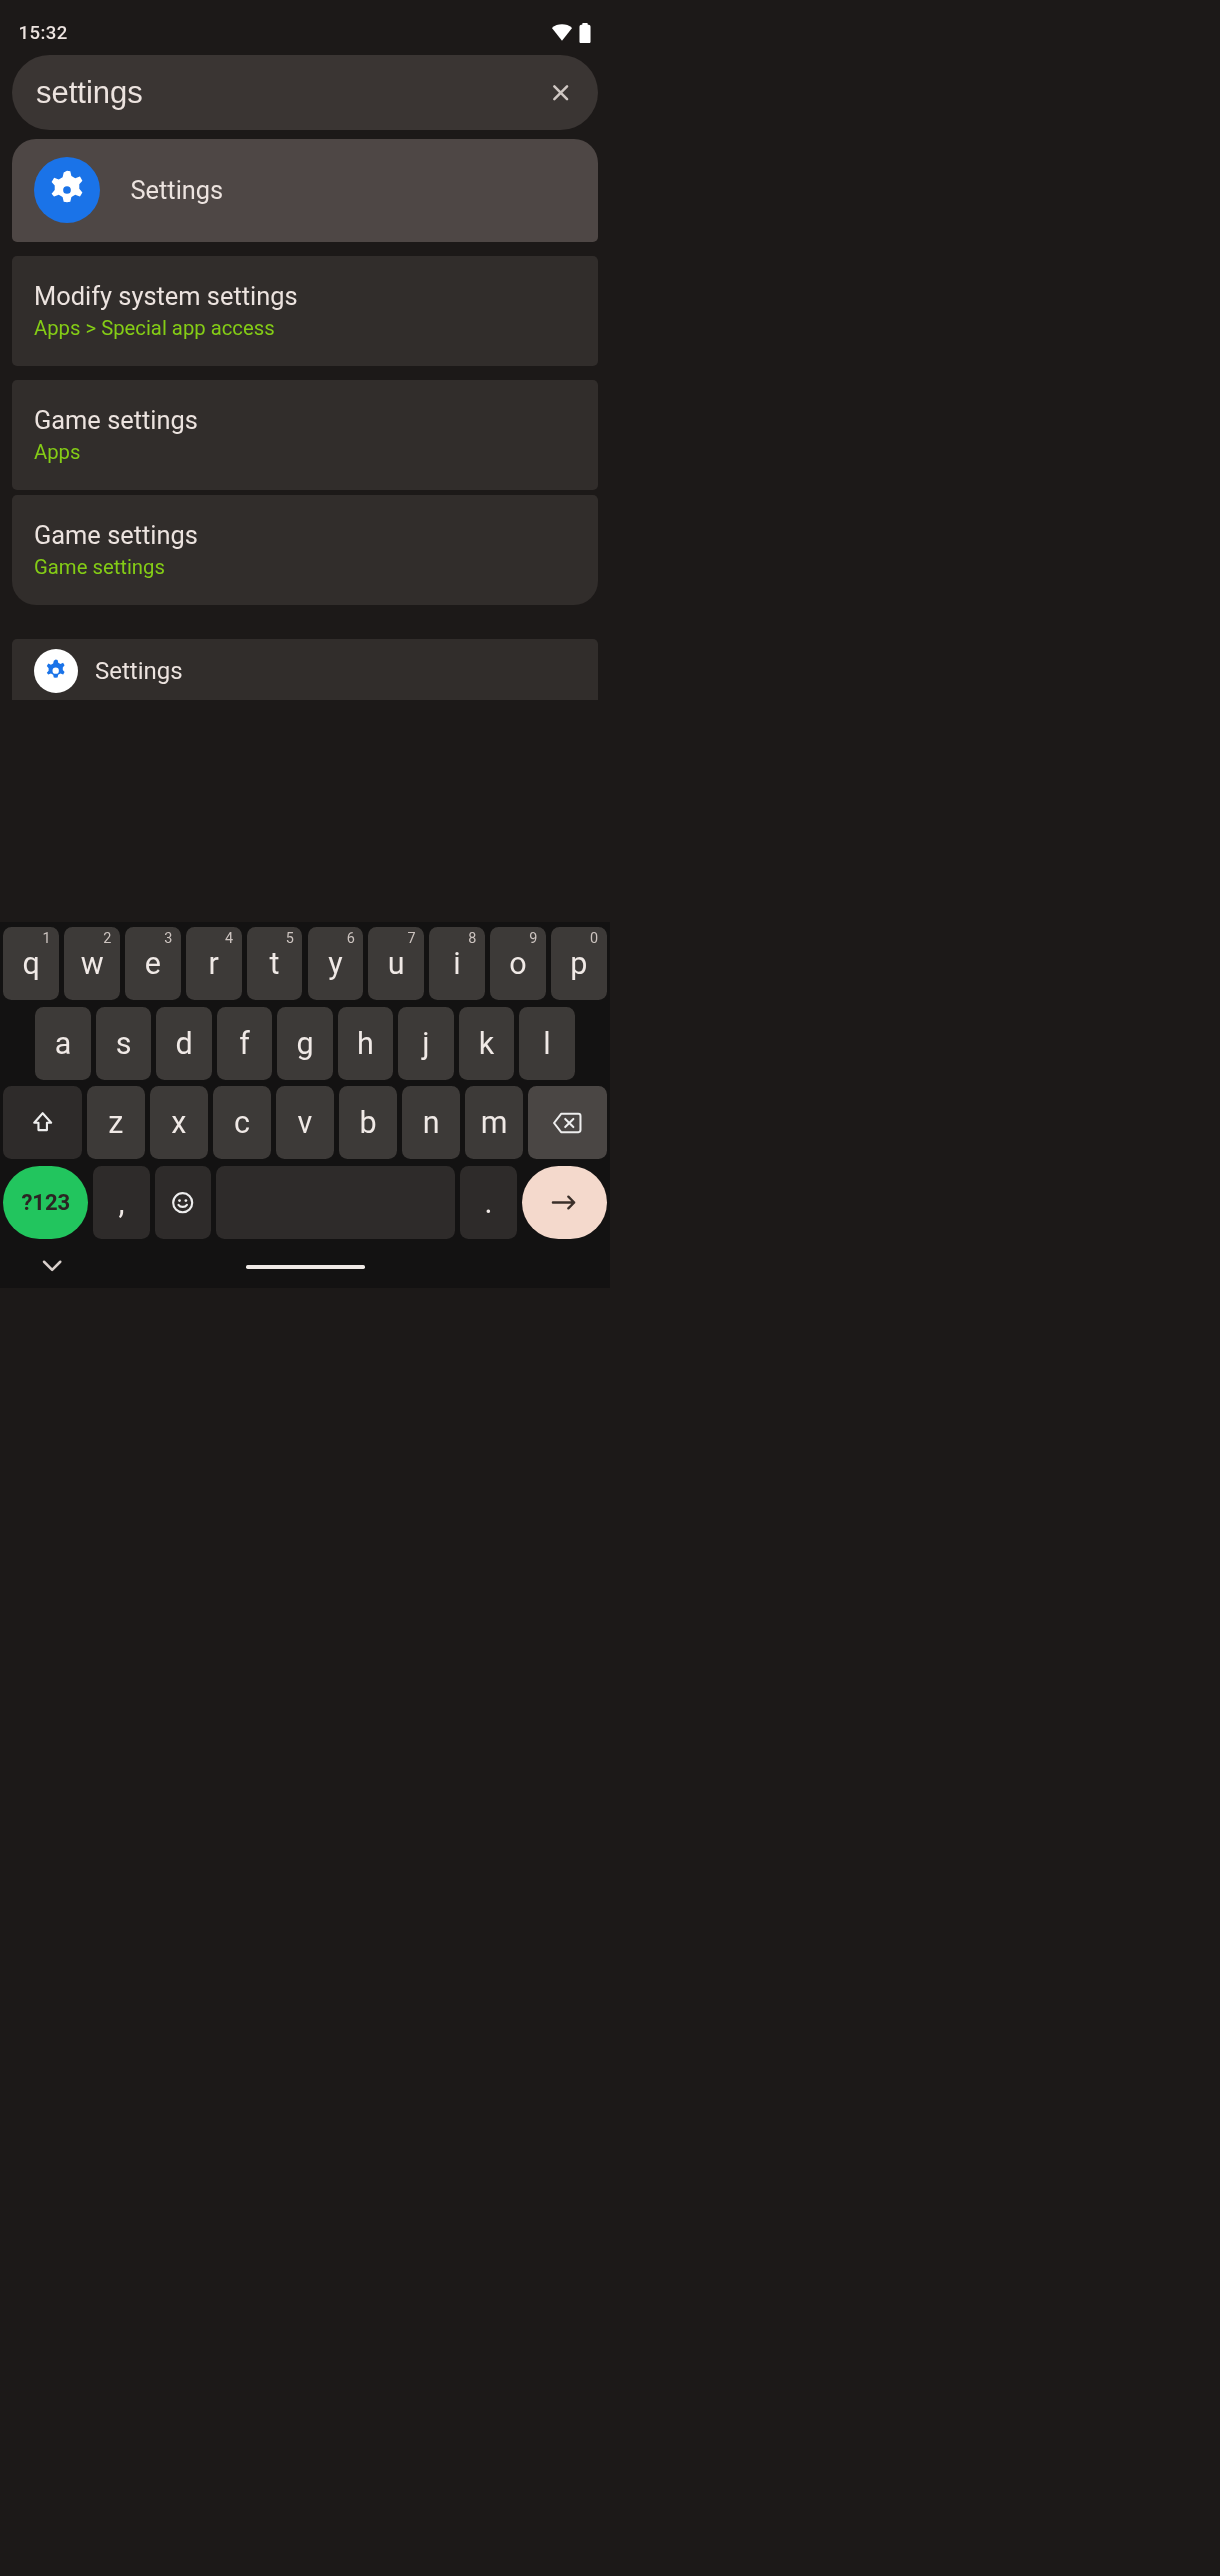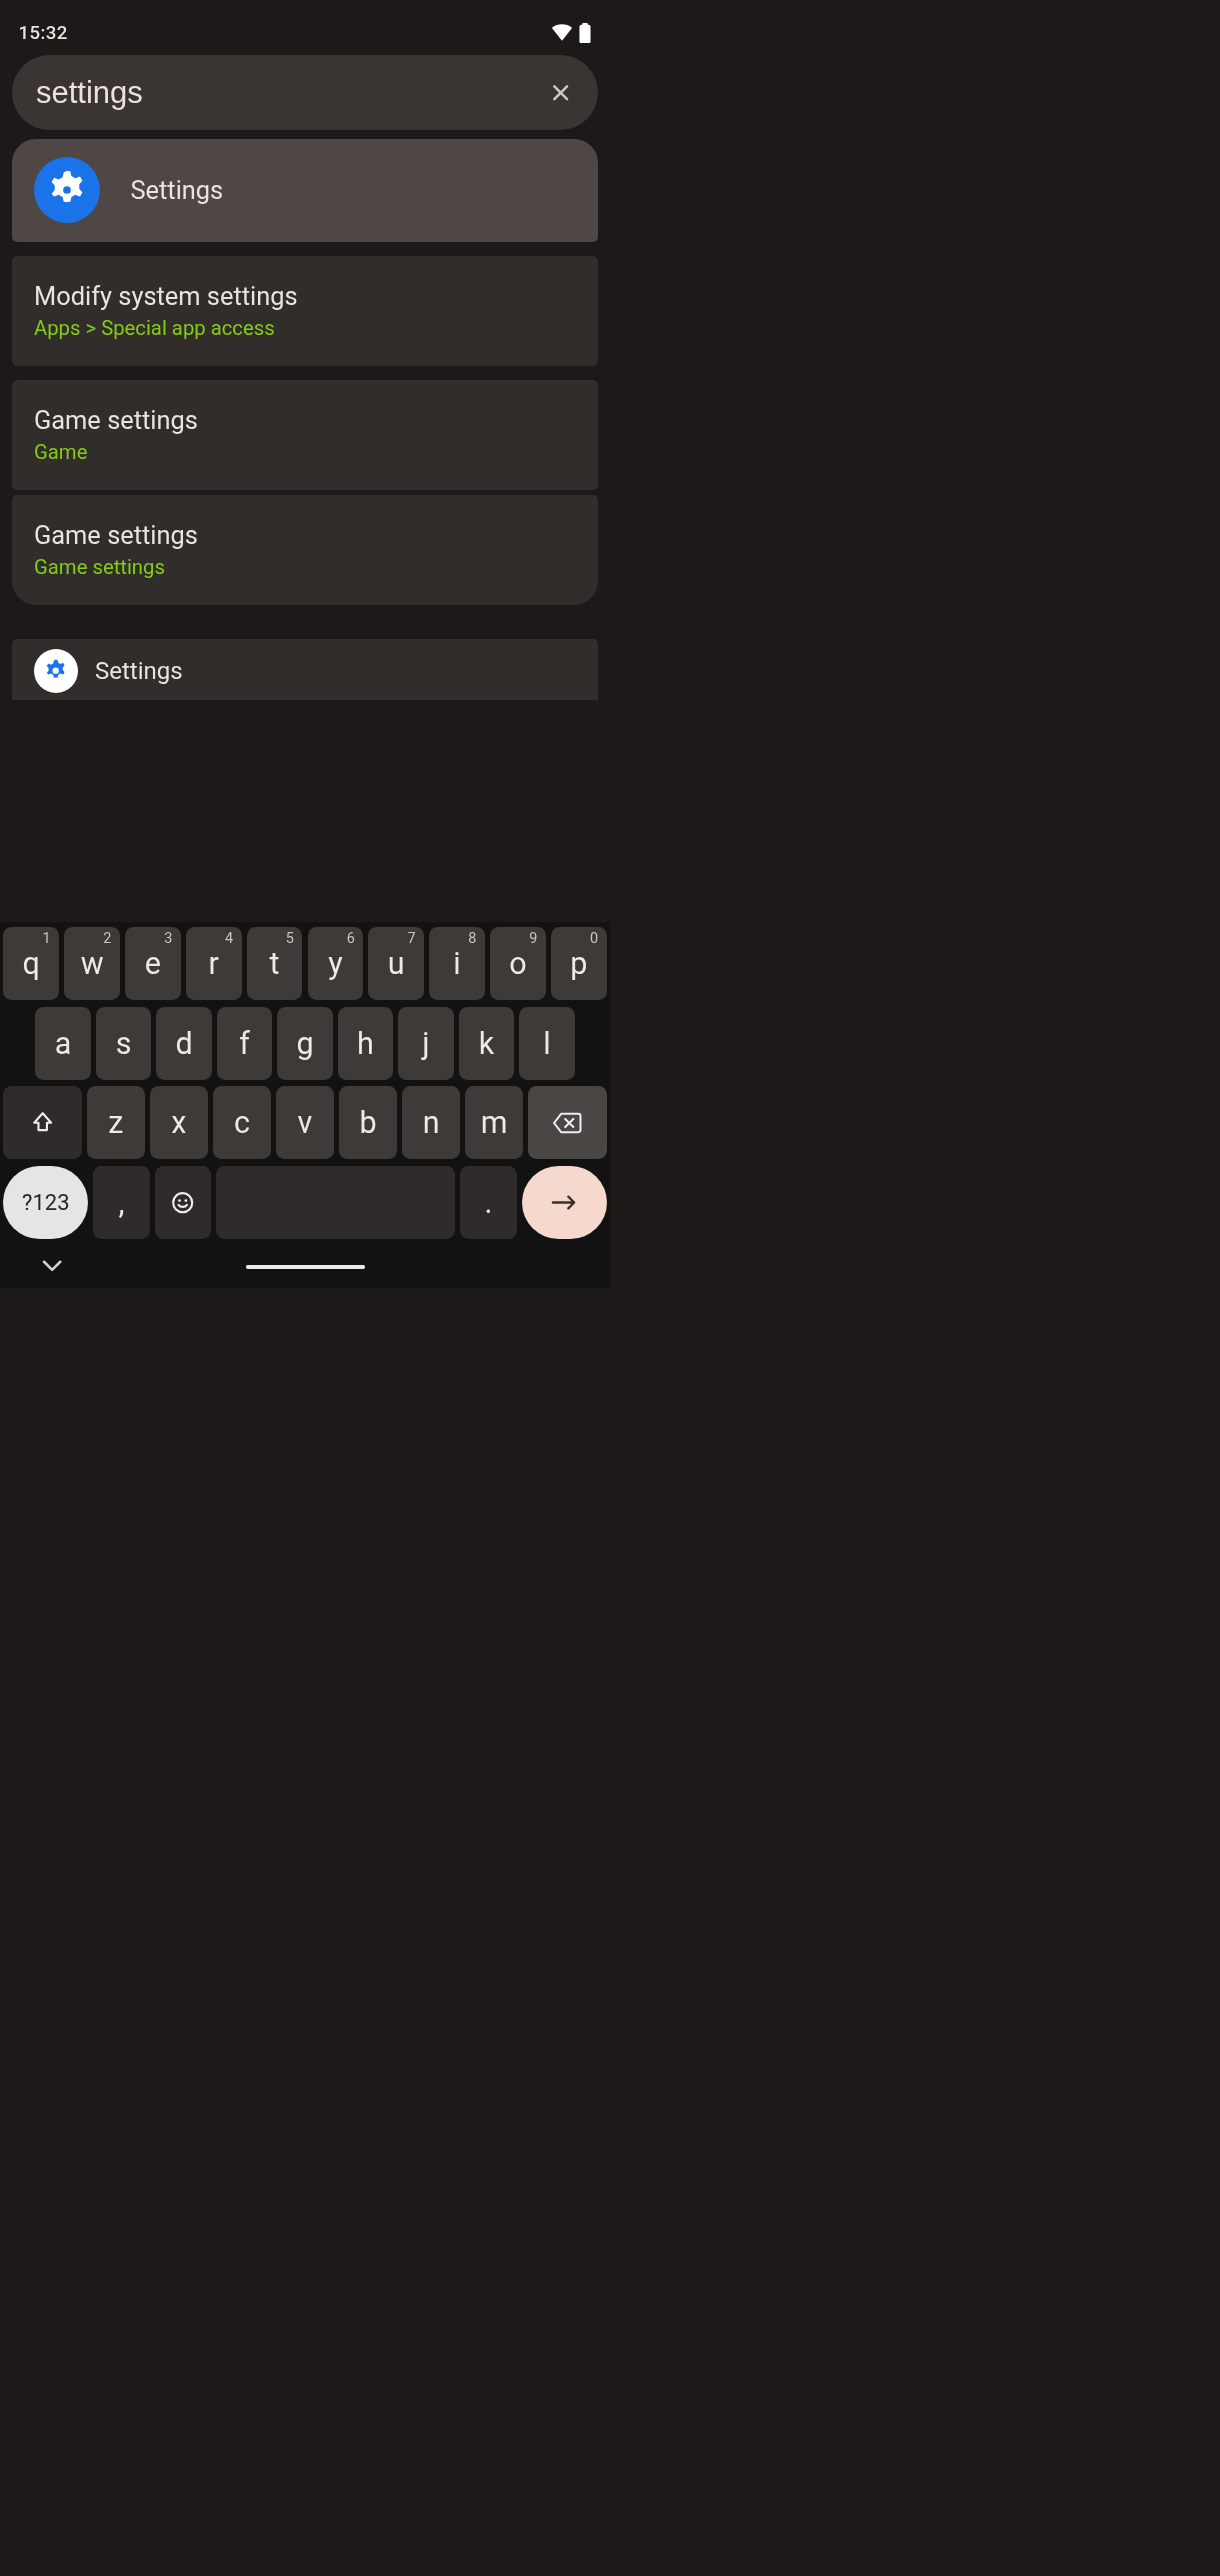--- a/index.html
+++ b/index.html
@@ -38,21 +38,21 @@
     .list-label { font-size: 24px; }
 
     
     .keyboard { background: #131212; padding: 5.1px 3.4px 0; }
     .kb-row { display: flex; gap: 5.1px; margin-bottom: 6.8px; }
     .kb-row.center { padding: 0 32px; }
     .key { flex: 1; height: 73px; background: #3d3a38; border-radius: 8.5px; display: flex; align-items: center; justify-content: center; font-size: 30.5px; font-weight: 400; color: #f0e9e6; position: relative; cursor: pointer; }
     .key .super { position: absolute; top: 3.4px; right: 8.5px; font-size: 14.4px; color: #cdc4c0; }
     .key.mod { background: #2e2b2a; }
     .key.dark { background: #4a4644; }
-    .key.numsym { background: #e5e5e5; color: #2b2523; border-radius: 42px; font-size: 22px; font-weight: 400; }
+    .key.numsym { background: #22c55e; color: #2b2523; border-radius: 42px; font-size: 22px; font-weight: 700; }
     .key.enter { background: #f4d9cc; border-radius: 42px; }
     .kb-row.bottom .key { height: 73px; }
     .space { flex: 3.8; }
     .shift-w { flex: 1.35; }
     .bsp-w { flex: 1.35; }
     .nav-strip { height: 42px; display: flex; align-items: center; justify-content: space-between; padding: 0 39px; }
     .caret-down { color: #d8cfcb; }
     .home-bar { width: 119px; height: 3.4px; background: #efe9e6; border-radius: 1.7px; margin: 0 auto; }
 
     .gap-block { height: 24px; }
@@ -102,21 +102,21 @@
       <span class="app-label">Settings</span>
     </div>
 
     <div class="card tight-both setting-row">
       <div class="setting-title">Modify system settings</div>
       <div class="setting-path">Apps &gt; Special app access</div>
     </div>
 
     <div class="card tight-both setting-row">
       <div class="setting-title">Game settings</div>
-      <div class="setting-path">Game</div>
+      <div class="setting-path">Apps</div>
     </div>
 
     <div class="card tight-top setting-row">
       <div class="setting-title">Game settings</div>
       <div class="setting-path">Game settings</div>
     </div>
 
     <div class="gap-block"></div>
 
 

